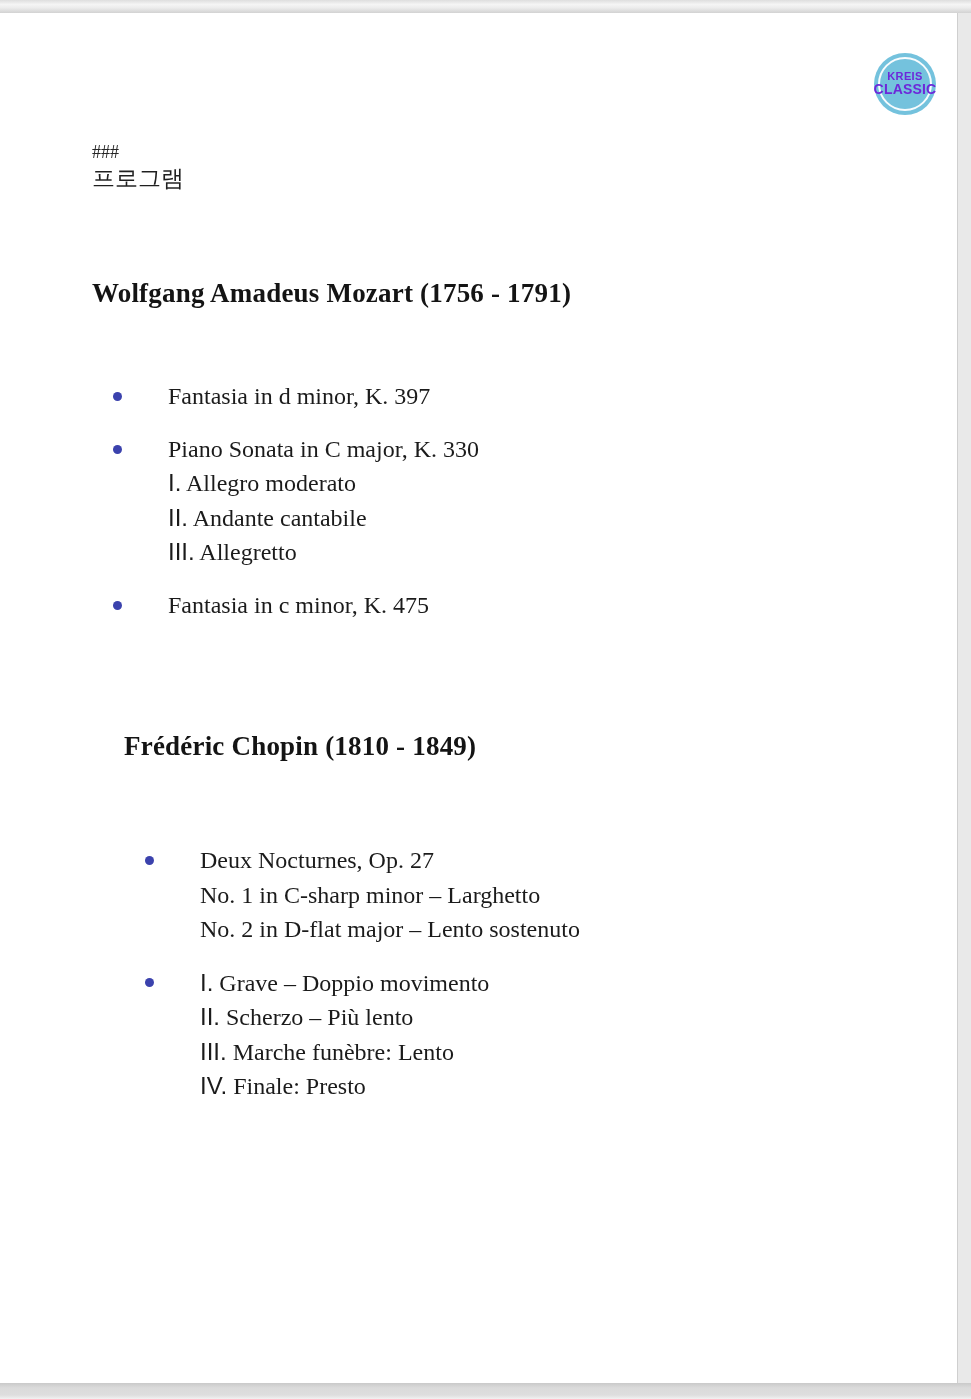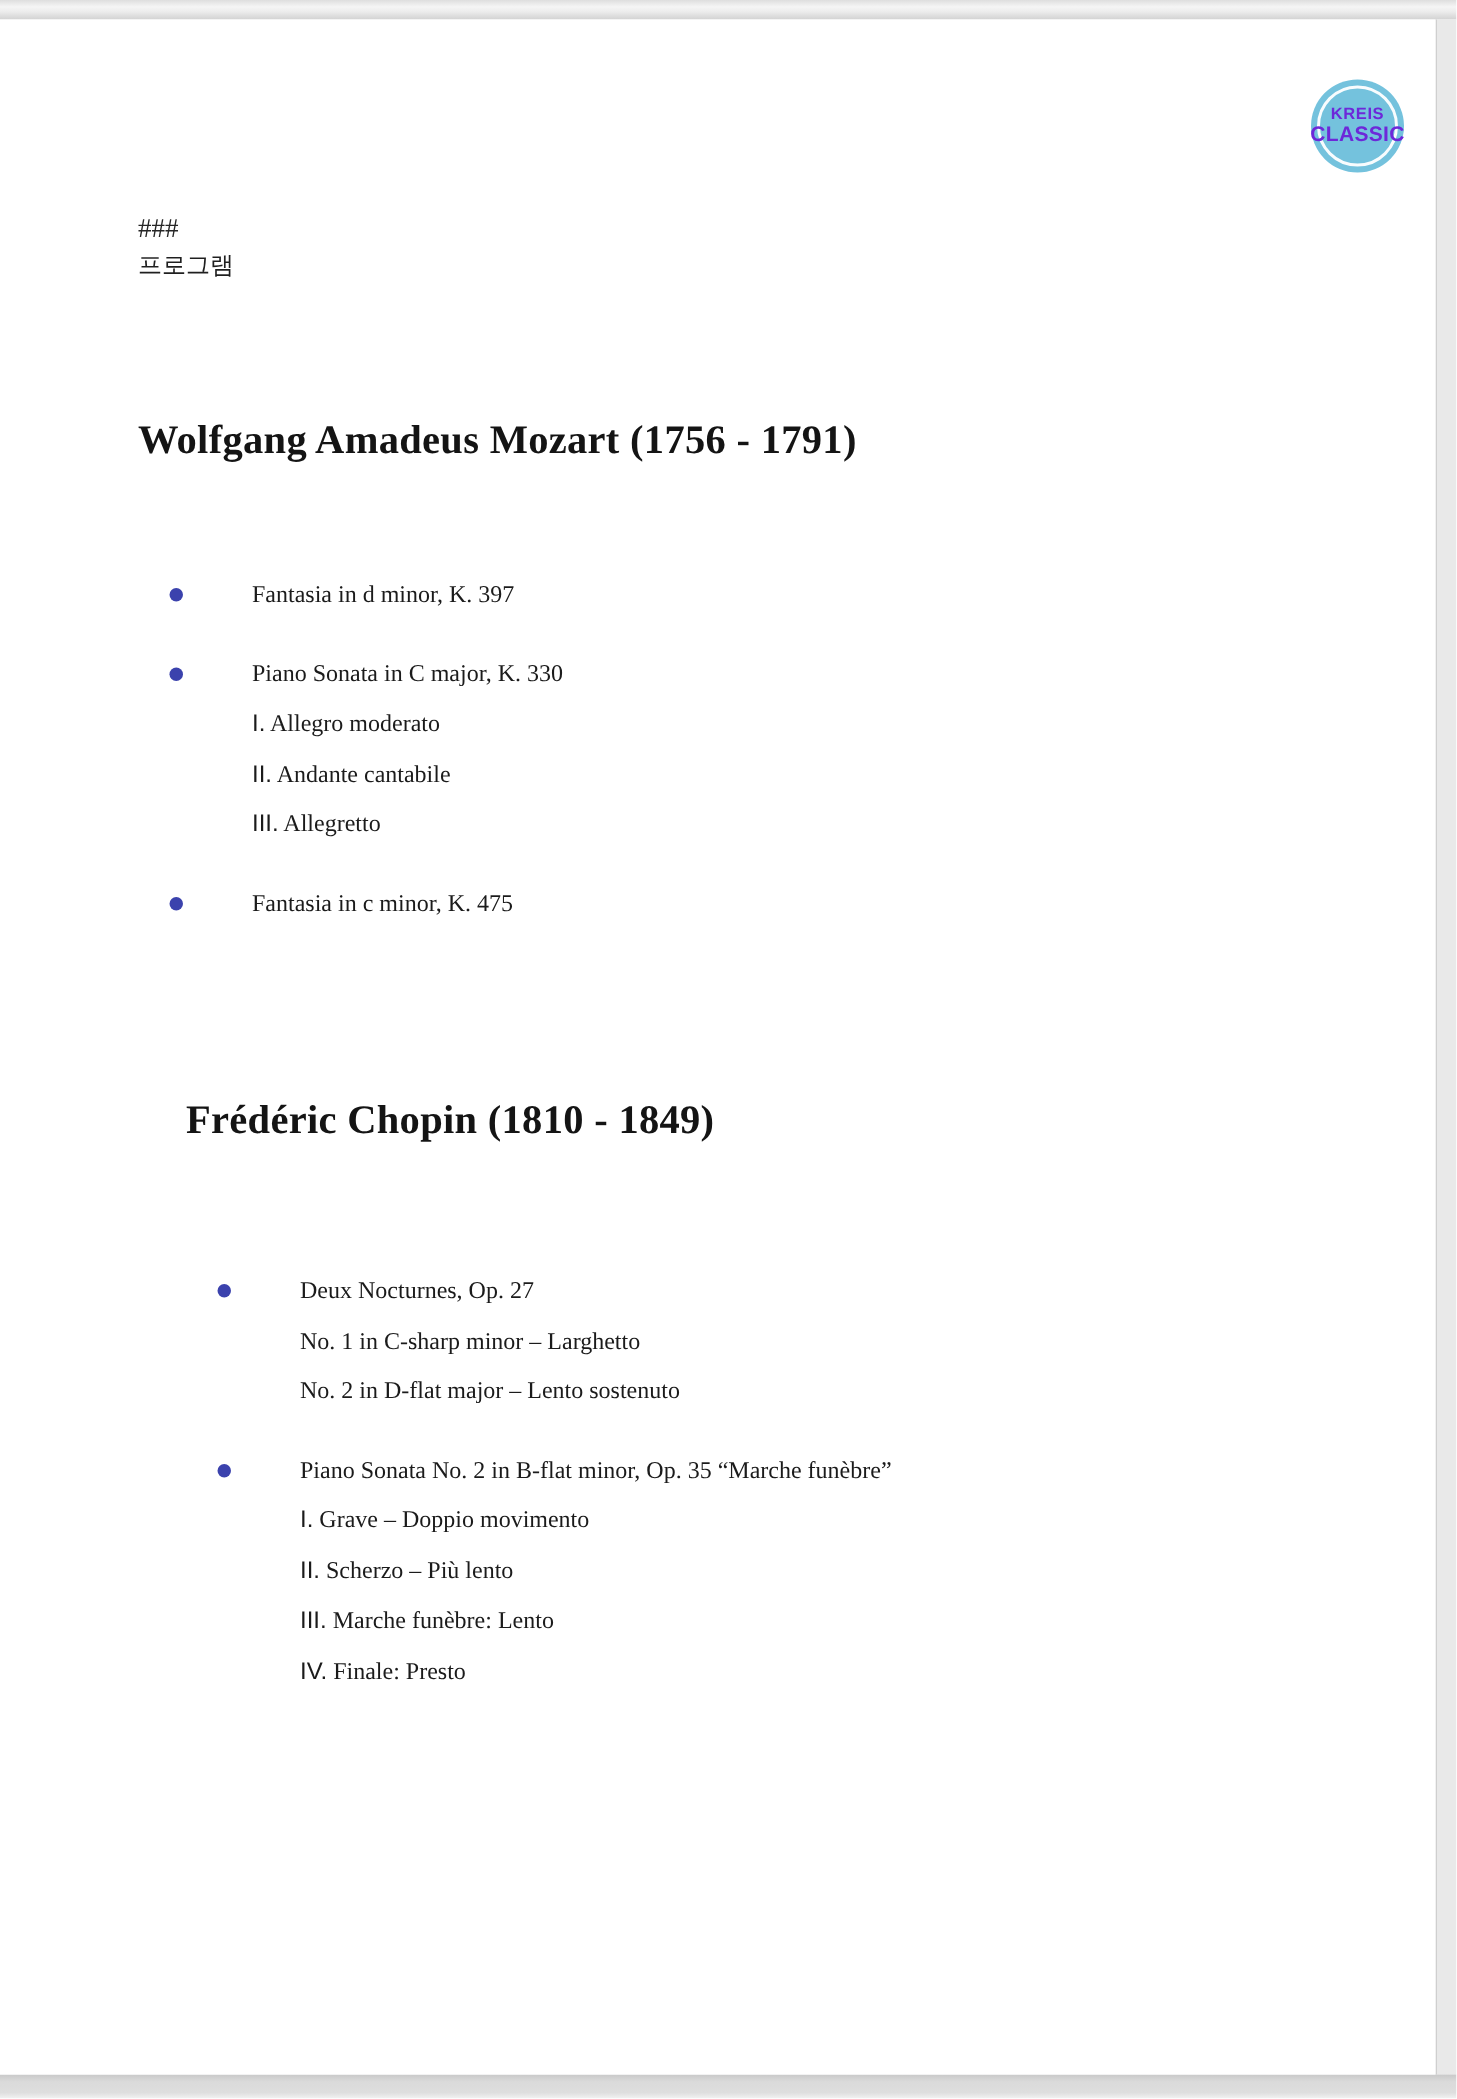--- a/index.html
+++ b/index.html
@@ -38,36 +38,36 @@
   .logo-text {
     position: relative;
     font-family: "Liberation Sans", "DejaVu Sans", sans-serif;
     font-weight: bold; color: #6d28d9; line-height: 1.1;
   }
   .logo-line1 { font-size: 11px; letter-spacing: 0.4px; }
   .logo-line2 { font-size: 14px; letter-spacing: 0.2px; }
   .meta { position: absolute; left: 92px; top: 128px; }
   .hashes { font-size: 18px; line-height: 22px; color: #262626; }
   .korean {
-    font-family: Liberation Serif, serif;
-    font-size: 16px; line-height: 26px; color: #1f1f1f; margin-top: 2px;
+    font-family: Liberation Sans, sans-serif;
+    font-size: 23px; line-height: 26px; color: #1f1f1f; margin-top: 2px;
   }
   .section { position: absolute; left: 92px; right: 60px; }
   .section-mozart { top: 262px; }
   .section-chopin { top: 715px; margin-left: 32px; }
   .composer-heading {
     font-size: 27px; font-weight: bold; line-height: 36px; color: #141414;
     letter-spacing: 0.2px;
   }
   .works { list-style: none; }
   .section-mozart .works { margin-top: 69px; }
   .section-chopin .works { margin-top: 80px; }
   .work {
     position: relative; padding-left: 76px; margin-bottom: 19px;
-    font-size: 16px; line-height: 33.5px;
+    font-size: 24px; line-height: 33.5px;
   }
   .bullet-dot {
     position: absolute; left: 21px; top: 12px; width: 9px; height: 9px;
     border-radius: 50%; background: #3b42ad;
   }
   .mnum { font-family: "Liberation Sans", "DejaVu Sans", sans-serif; }
 </style>
 </head>
 <body>
 
@@ -116,21 +116,20 @@
       <h2 class="composer-heading">Frédéric Chopin (1810 - 1849)</h2>
       <ul class="works">
         <li class="work">
           <span class="bullet-dot"></span>
           <div class="work-title">Deux Nocturnes, Op. 27</div>
           <div class="movement"><span class="mnum"></span><span>No. 1 in C-sharp minor – Larghetto</span></div>
           <div class="movement"><span class="mnum"></span><span>No. 2 in D-flat major – Lento sostenuto</span></div>
         </li>
         <li class="work">
           <span class="bullet-dot"></span>
-          <div class="work-title">Piano Sonata No. 2 in B-flat minor, Op. 35 “Marche funèbre”</div>
           <div class="movement"><span class="mnum">I.</span><span> Grave – Doppio movimento</span></div>
           <div class="movement"><span class="mnum">II.</span><span> Scherzo – Più lento</span></div>
           <div class="movement"><span class="mnum">III.</span><span> Marche funèbre: Lento</span></div>
           <div class="movement"><span class="mnum">IV.</span><span> Finale: Presto</span></div>
         </li>
       </ul>
     </div>
 
   </div>
 </div>

